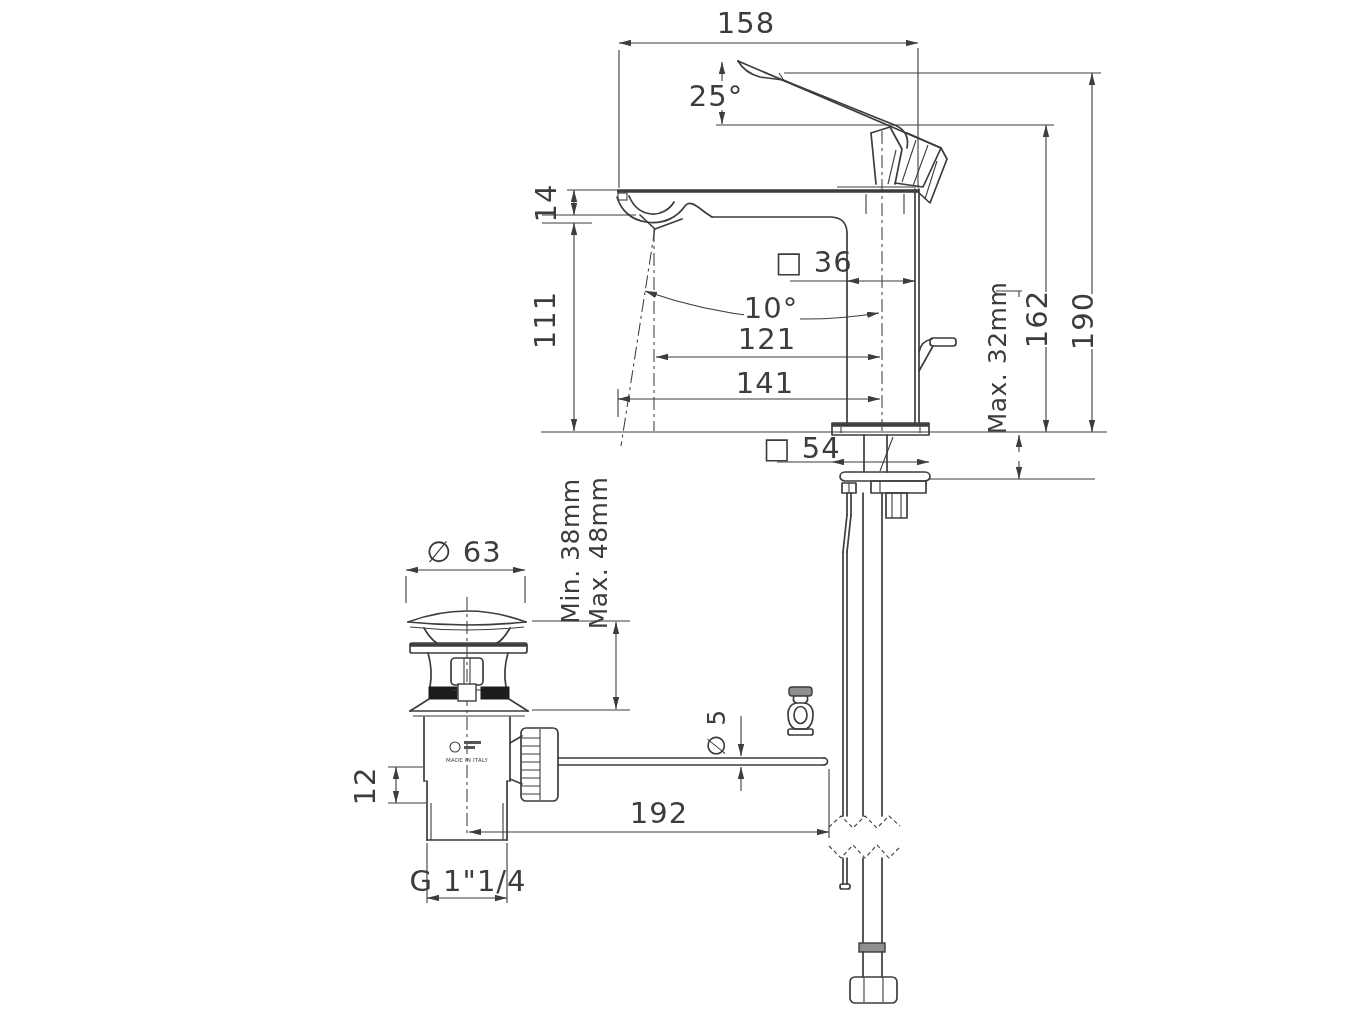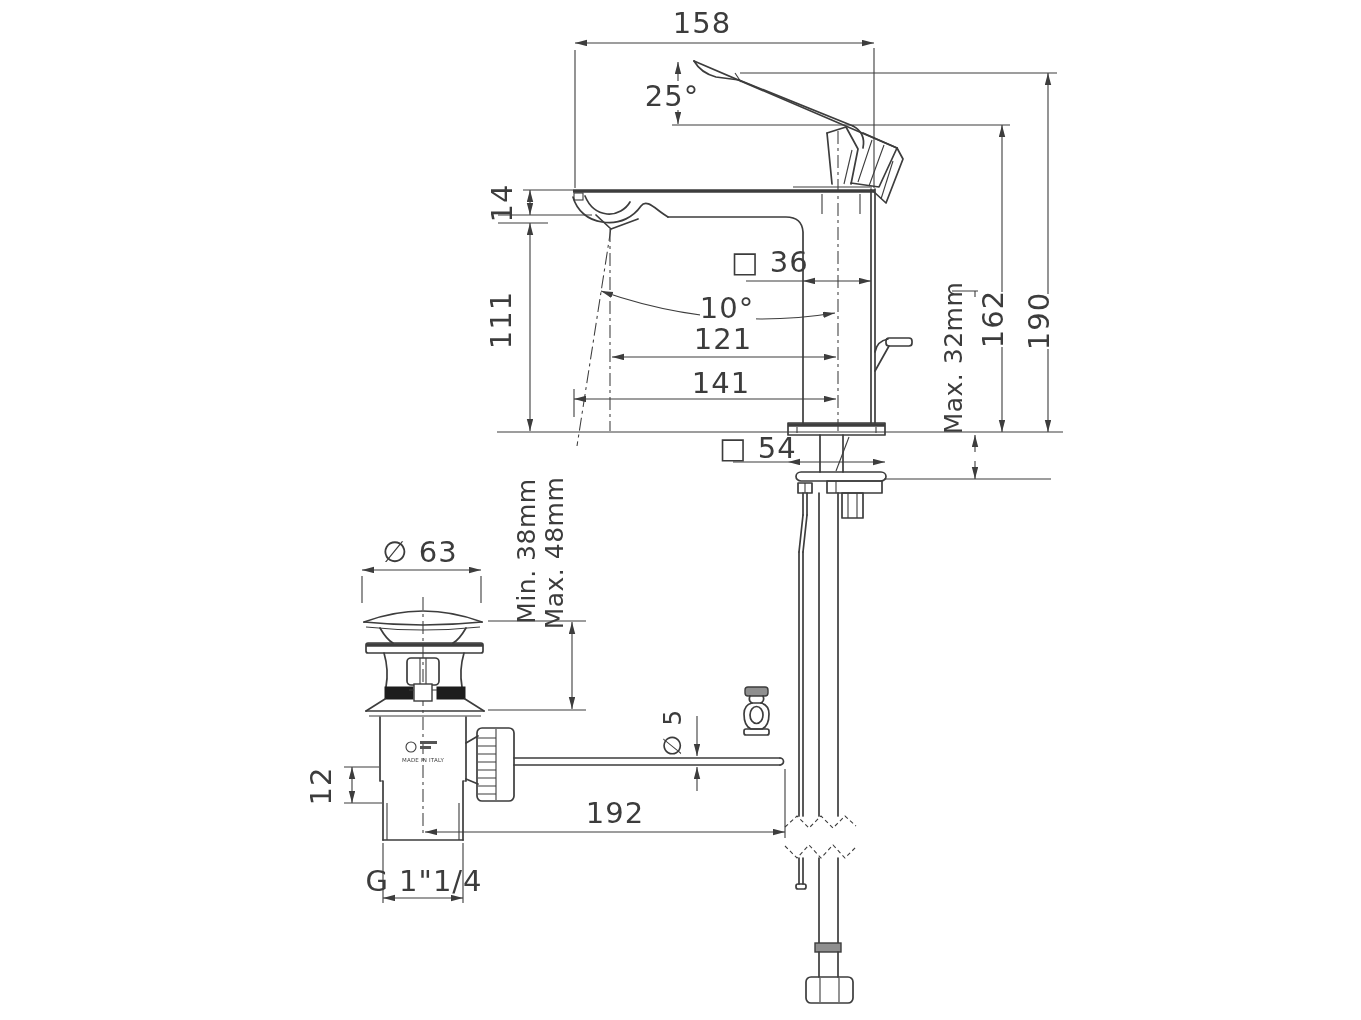--- a/index.html
+++ b/index.html
@@ -1,17 +1,17 @@
 <!DOCTYPE html>
 <html><head>
 <meta charset="utf-8">
 <style>
   html,body{margin:0;padding:0;background:#ffffff;}
   .canvas{position:relative;width:1311px;height:1020px;background:#ffffff;overflow:hidden;
-          font-family:"DejaVu Sans",sans-serif;}
+          font-family:"DejaVu Sans",sans-serif;margin-left:44px;}
   svg{position:absolute;left:0;top:0;}
   .part{fill:none;stroke:#3d3d3d;stroke-width:1.7;stroke-linecap:round;stroke-linejoin:round;}
   .thick{fill:none;stroke:#3d3d3d;stroke-width:3.6;stroke-linecap:butt;}
   .thin{fill:none;stroke:#3d3d3d;stroke-width:1.1;}
   .dim{fill:none;stroke:#3d3d3d;stroke-width:1.1;marker-start:url(#arr);marker-end:url(#arr);}
   .dimend{fill:none;stroke:#3d3d3d;stroke-width:1.1;marker-end:url(#arr);}
   .cl{fill:none;stroke:#3d3d3d;stroke-width:1.05;stroke-dasharray:13 4 3 4;}
   .zig{fill:none;stroke:#3d3d3d;stroke-width:1.1;stroke-dasharray:4 3;}
   .lbl{font-family:"DejaVu Sans",sans-serif;font-size:29px;fill:#3c3c3c;letter-spacing:1px;}
   .lblsm{font-family:"DejaVu Sans",sans-serif;font-size:25px;fill:#3c3c3c;letter-spacing:0.5px;}

